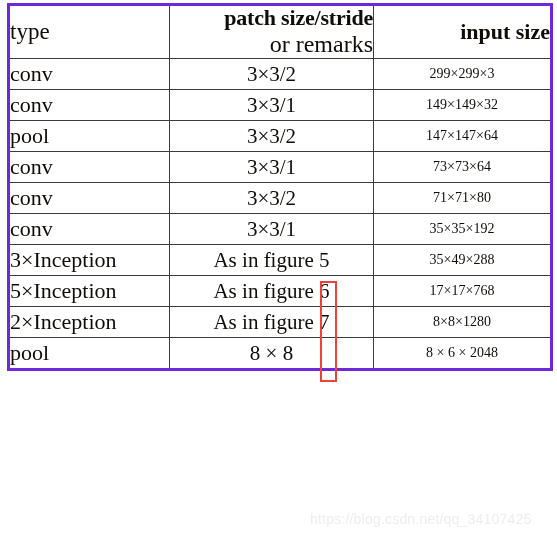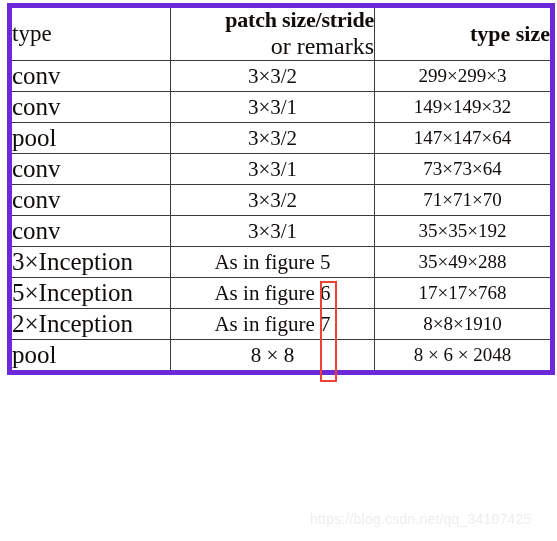--- a/index.html
+++ b/index.html
@@ -31,21 +31,21 @@
   table.arch col.c-input { width: 178px; }
 
   table.arch td, table.arch th {
     border: 1px solid #3c3c3c;
     padding: 0;
     font-weight: normal;
     color: #100c08;
   }
   
   table.arch {
-    border: 5px solid #6d28d9;
+    border: 3px solid #6d28d9;
   }
 
   thead th {
     height: 52px;
     vertical-align: middle;
     border-bottom: 3px double #3c3c3c;
   }
   .hd-type {
     text-align: left;
     padding-left: 12px;
@@ -73,32 +73,32 @@
     font-size: 22px;
     font-weight: bold;
   }
 
   tbody tr { height: 30px; }
   tbody td { height: 30px; vertical-align: middle; }
 
   .cell-type {
     text-align: left;
     padding-left: 12px;
-    font-size: 25px;
+    font-size: 22px;
     white-space: nowrap;
   }
   .cell-patch {
     text-align: center;
     font-size: 21px;
     white-space: nowrap;
     position: relative;
   }
   .cell-input {
     text-align: center;
-    font-size: 19px;
+    font-size: 14px;
     white-space: nowrap;
   }
   .fignum { display: inline-block; }
 
   #hl-box {
     position: absolute;
     left: 320px;
     top: 281px;
     width: 17px;
     height: 101px;
@@ -131,21 +131,21 @@
     <thead>
       <tr>
         <th class="hd-type">
           <span>type</span>
         </th>
         <th class="hd-center">
           <span class="hd-line1">patch size/stride</span>
           <span class="hd-line2">or remarks</span>
         </th>
         <th class="hd-center">
-          <span class="hd-single">type size</span>
+          <span class="hd-single">input size</span>
         </th>
       </tr>
     </thead>
     <tbody id="arch-body">
         <tr>
           <td class="cell-type">conv</td>
           <td class="cell-patch">3×3/2</td>
           <td class="cell-input">299×299×3</td>
         </tr>
         <tr>
@@ -159,41 +159,41 @@
           <td class="cell-input">147×147×64</td>
         </tr>
         <tr>
           <td class="cell-type">conv</td>
           <td class="cell-patch">3×3/1</td>
           <td class="cell-input">73×73×64</td>
         </tr>
         <tr>
           <td class="cell-type">conv</td>
           <td class="cell-patch">3×3/2</td>
-          <td class="cell-input">71×71×70</td>
+          <td class="cell-input">71×71×80</td>
         </tr>
         <tr>
           <td class="cell-type">conv</td>
           <td class="cell-patch">3×3/1</td>
           <td class="cell-input">35×35×192</td>
         </tr>
         <tr>
           <td class="cell-type">3×Inception</td>
           <td class="cell-patch"><span>As in figure </span><span class="fignum">5</span></td>
           <td class="cell-input">35×49×288</td>
         </tr>
         <tr>
           <td class="cell-type">5×Inception</td>
           <td class="cell-patch"><span>As in figure </span><span class="fignum">6</span></td>
           <td class="cell-input">17×17×768</td>
         </tr>
         <tr>
           <td class="cell-type">2×Inception</td>
           <td class="cell-patch"><span>As in figure </span><span class="fignum">7</span></td>
-          <td class="cell-input">8×8×1910</td>
+          <td class="cell-input">8×8×1280</td>
         </tr>
         <tr>
           <td class="cell-type">pool</td>
           <td class="cell-patch">8 × 8</td>
           <td class="cell-input">8 × 6 × 2048</td>
         </tr>
       </tbody>
   </table>
 </div>
 

